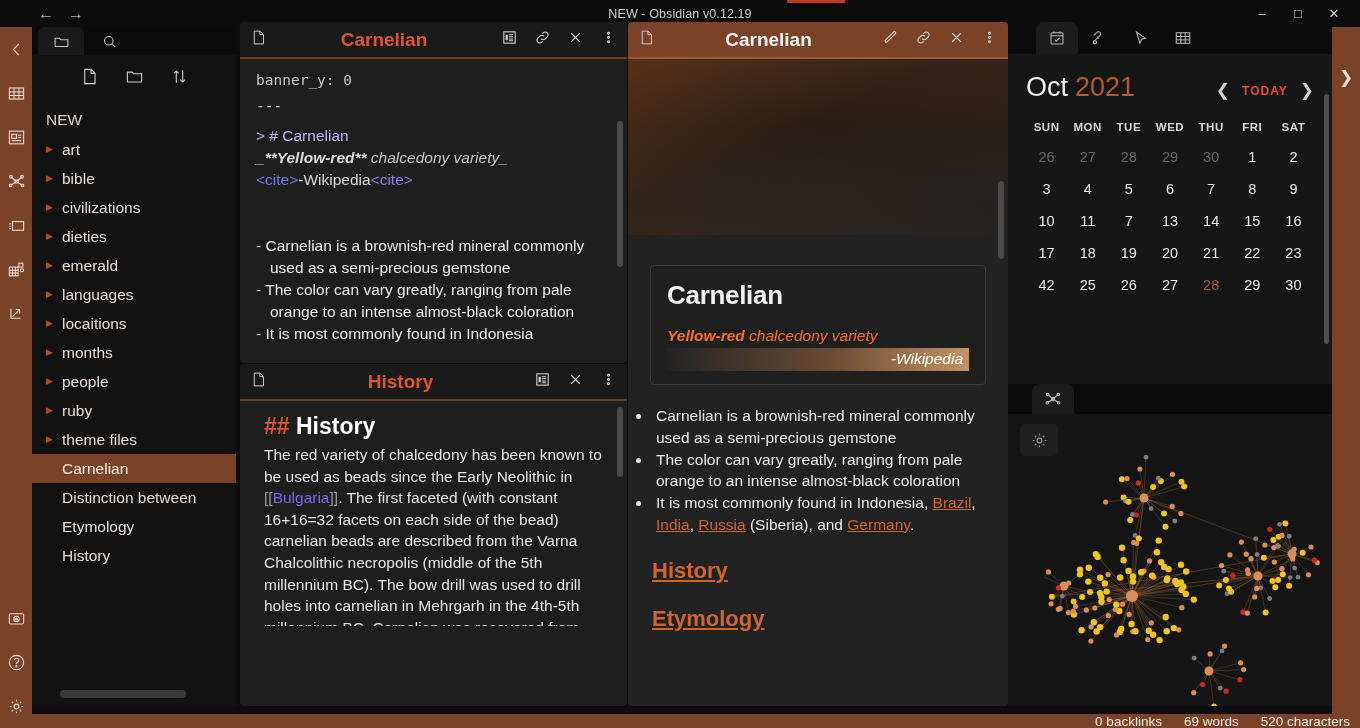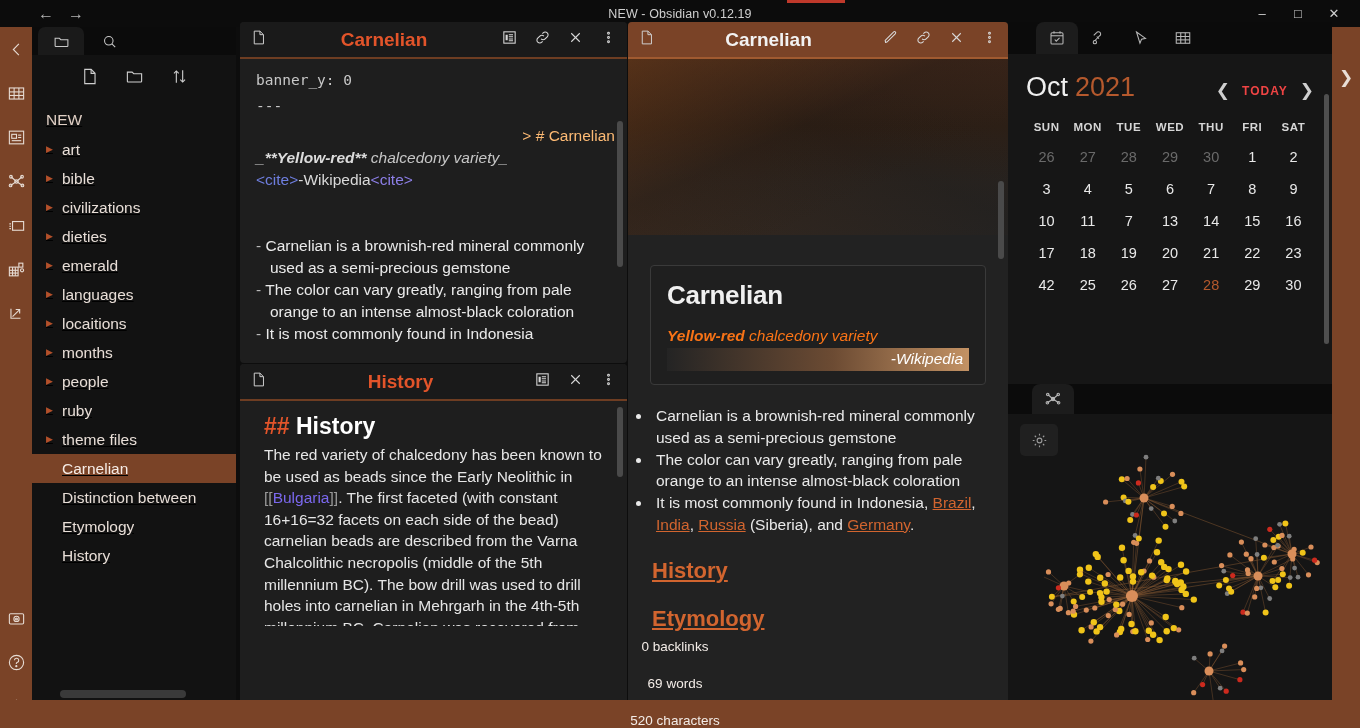--- a/index.html
+++ b/index.html
@@ -33,21 +33,21 @@
   #sb-tabs { position:absolute; left:0; top:0; width:204px; height:28px;
     background:#0b0b0b; }
   .sb-tab { position:absolute; top:0; width:46px; height:28px; display:flex;
     align-items:center; justify-content:center; }
   .sb-tab.active { background:#1a1a1a; border-radius:7px 7px 0 0; }
   .sb-tab svg { width:17px; height:17px; stroke:#c9c9c9; fill:none; stroke-width:1.5; }
   #sb-nav { position:absolute; left:0; top:28px; width:204px; height:46px;
     display:flex; align-items:center; justify-content:center; gap:26px; }
   #sb-nav svg { width:19px; height:19px; stroke:#cfcfcf; fill:none; stroke-width:1.4; }
   #sb-tree { position:absolute; left:0; top:74px; width:204px; height:605px;
-    overflow:hidden;text-decoration:underline; }
+    overflow:hidden; }
   #vault-name { color:#e0cfc4; font-size:15.5px; padding:10px 0 6px 14px; }
   .tree-row { height:29px; display:flex; align-items:center; font-size:15.5px;
     color:#e8ded7; padding-left:14px; }
   .tree-row .caret { width:16px; color:#b4502a; font-size:9px; line-height:1; }
   .tree-row.file { padding-left:30px; }
   .tree-row.selected { background:#7a4327; color:#f6ecE6; }
   .tree-label { white-space:nowrap; overflow:hidden; }
   #sb-hscroll { position:absolute; left:28px; bottom:8px; width:126px; height:8px;
     background:#3a3a3a; border-radius:4px; }
 
@@ -62,21 +62,21 @@
     color:#e2542a; }
   .pane-title.white { color:#f2f2f2; }
   .ph-actions { display:flex; align-items:center; gap:16px; }
   .ph-actions svg { width:17px; height:17px; stroke:#d8d8d8; fill:none;
     stroke-width:1.5; }
   .pane-rule { height:2px; background:#6e3d22; }
   #editor-body { padding:10px 12px 0 16px; position:relative; height:304px;
     overflow:hidden; }
   .md-line { font-size:15.5px; line-height:22px; color:#cfcfcf; white-space:pre-wrap; }
   .mono { font-family:"DejaVu Sans Mono", monospace; font-size:14.5px; color:#c8c8c8; }
-  .md-dim { color:#fdba74;text-align:right; }
+  .md-dim { color:#c4b5fd; }
   .md-bolditalic { font-weight:bold; font-style:italic; color:#dcdcdc; }
   .md-italic { font-style:italic; color:#c6c6c6; }
   .md-tag { color:#6f7fe0; }
   .md-tag2 { color:#8d7fe8; }
   .bullet-li { font-size:15.5px; line-height:22px; color:#eaeaea;
     padding-left:14px; text-indent:-14px; }
   .bullet-li .dash { color:#b9b9b9; }
   .vscroll { position:absolute; width:6px; background:#4a4a4a; border-radius:3px; }
 
   
@@ -159,23 +159,23 @@
     justify-content:center; }
   #gp-gear svg { width:19px; height:19px; stroke:#9a9a9a; fill:none; stroke-width:1.4; }
 
   
   #edge-right { position:absolute; left:1332px; top:27px; width:28px; height:701px;
     background:#7a4327; display:flex; align-items:flex-start; justify-content:center;
     padding-top:40px; color:#e9ded6; font-size:17px; }
   #edge-left-arrow { position:absolute; left:0; top:60px; width:32px; height:28px; }
 
   
-  #statusbar { position:absolute; left:0; bottom:0; width:1360px; height:28px;
+  #statusbar { position:absolute; left:0; bottom:0; width:1360px; height:14px;
     background:#7a4327; display:flex; align-items:center; justify-content:flex-end;
-    padding-right:10px; gap:22px;flex-direction:column; }
+    padding-right:10px; gap:22px; }
   .status-item { color:#f3ece7; font-size:13.5px; }
 </style>
 </head>
 <body>
 
 <div id="titlebar">
   <div id="tb-accent"></div>
   <div id="tb-nav">
     <span class="tb-arrow">←</span>
     <span class="tb-arrow">→</span>

